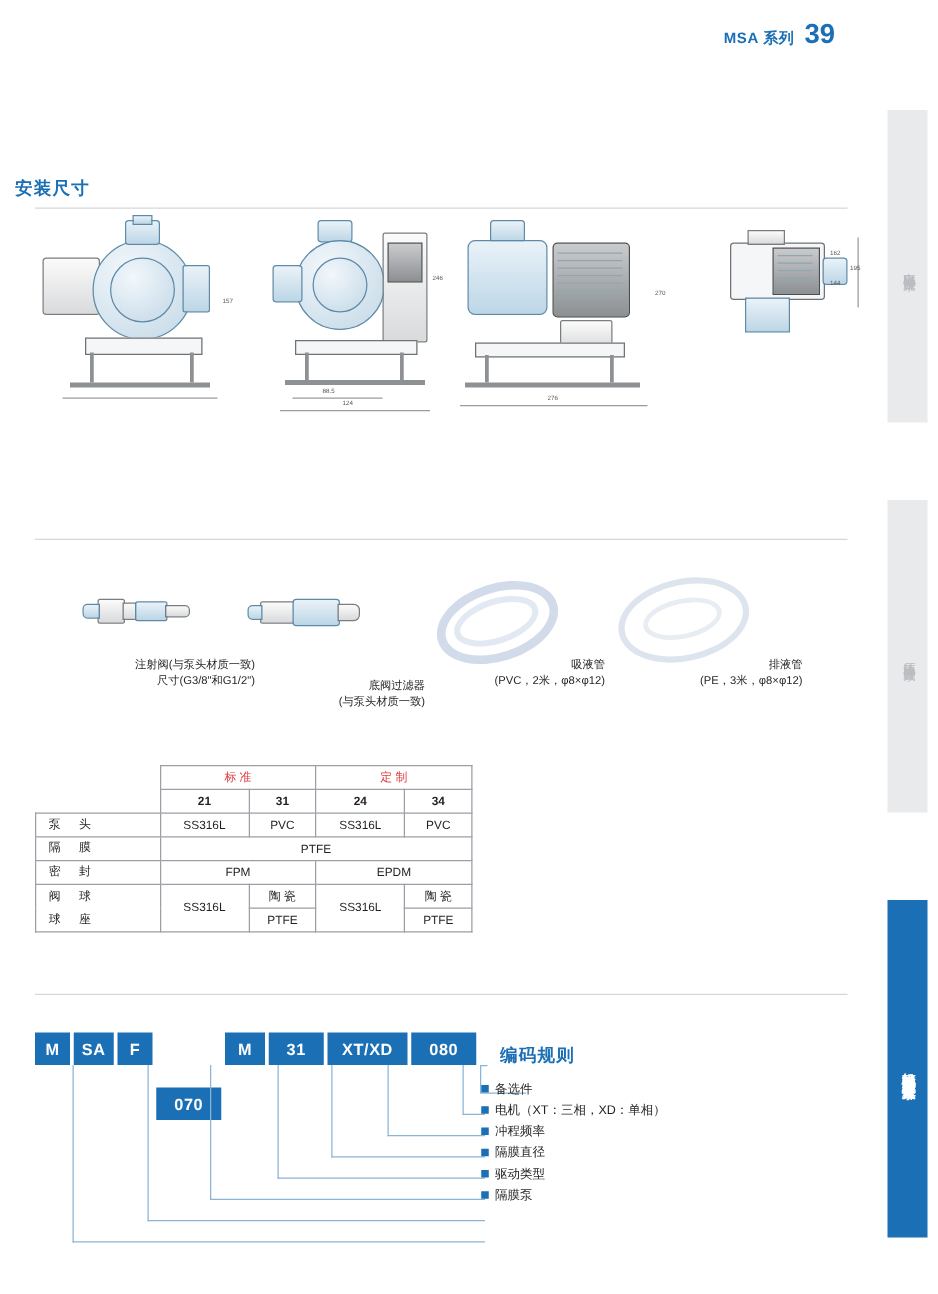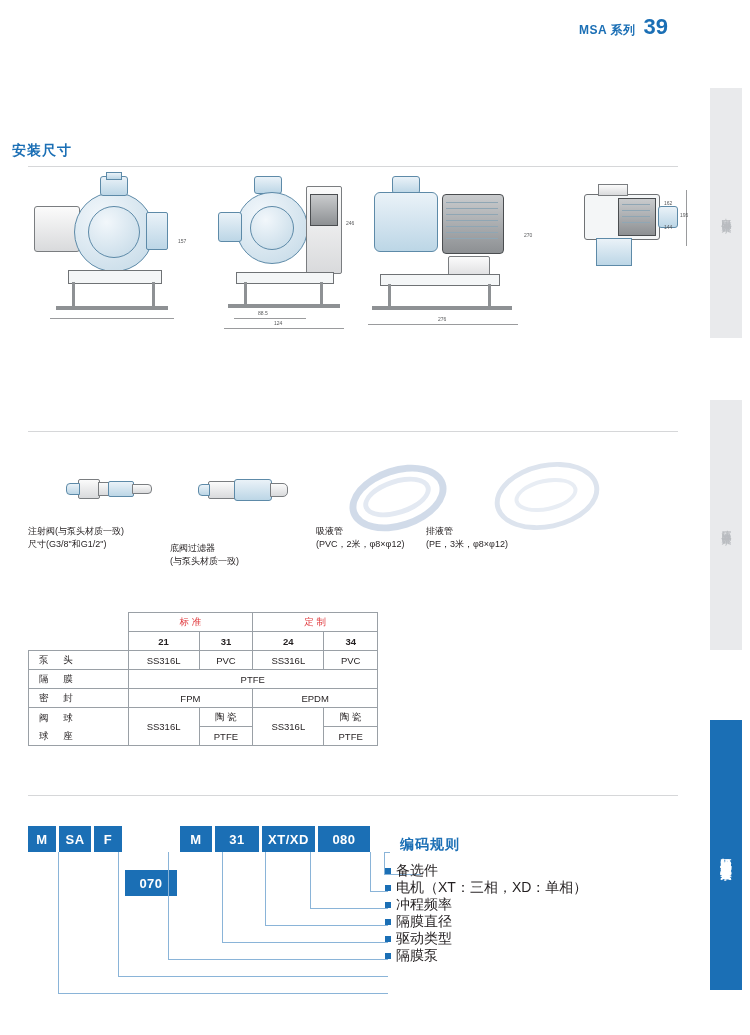--- a/index.html
+++ b/index.html
@@ -74,21 +74,21 @@
   .mgray{position:absolute;border:1px solid #7a7d80;background:linear-gradient(180deg,#fbfbfb,#d9dadc);}
   .mdark{position:absolute;border:1px solid #4a4d50;background:linear-gradient(180deg,#c9cbcd,#8d9093);}
   .mcircle{position:absolute;border:1px solid #5d8aa8;border-radius:50%;background:radial-gradient(circle at 35% 30%,#f2f7fb,#c2d8e6);}
   .fin{position:absolute;background:#8fa6b4;height:1px;}
   .leg{position:absolute;background:#8e9194;}
 
   
   .acc-wrap{position:absolute;left:28px;top:437px;width:650px;height:120px;}
   .acc{position:absolute;text-align:center;}
   .acc-cap{
-    position:absolute;text-align:left;font-size:9px;line-height:13px;color:#231f20;
+    position:absolute;text-align:right;font-size:9px;line-height:13px;color:#231f20;
   }
 
   
   .mtable{position:absolute;left:28px;top:612px;width:350px;font-size:9.5px;}
   .mtable table{border-collapse:collapse;width:100%;}
   .mtable td,.mtable th{
     border:1px solid #9aa0a6;
     text-align:center;
     height:18px;
     padding:0 2px;
@@ -107,21 +107,21 @@
     background:#1b6fb5;color:#ffffff;font-weight:bold;font-size:13px;
     height:26px;display:flex;align-items:center;justify-content:center;
     letter-spacing:.5px;
   }
   .code-title{
     position:absolute;left:400px;top:836px;
     color:#1b6fb5;font-size:14px;font-weight:bold;letter-spacing:1px;
   }
   .legend{position:absolute;left:385px;top:862px;width:300px;}
   .legend-item{
-    font-size:14px;color:#231f20;height:17px;display:flex;align-items:center;gap:5px;
+    font-size:10px;color:#231f20;height:17px;display:flex;align-items:center;gap:5px;
   }
   .sq{width:6px;height:6px;background:#1b6fb5;display:inline-block;}
   .lead{position:absolute;background:#8ab4d8;}
 </style>
 </head>
 <body>
 
 <div class="page">
 
   <div class="header">
@@ -319,21 +319,21 @@
   <div class="rule" style="left:28px;top:795px;width:650px;"></div>
 
   <div class="code-wrap">
     <div class="code-row">
       <div class="code-cell" style="width:28px;">M</div>
       <div class="code-cell" style="width:32px;">SA</div>
       <div class="code-cell" style="width:28px;">F</div>
       <div class="code-cell" style="width:52px;margin-top:44px;">070</div>
       <div class="code-cell" style="width:32px;">M</div>
       <div class="code-cell" style="width:44px;">31</div>
-      <div class="code-cell" style="width:53px;">XT/XD</div>
+      <div class="code-cell" style="width:64px;">XT/XD</div>
       <div class="code-cell" style="width:52px;">080</div>
     </div>
   </div>
 
   <div class="code-title">编码规则</div>
 
   <div>
     <div class="lead" style="position:absolute;left:395px;top:875px;width:1px;height:0px;"></div>
     <div class="lead" style="position:absolute;left:385px;top:874px;width:36px;height:1px;"></div>
     <div class="lead" style="position:absolute;left:384px;top:852px;width:1px;height:23px;"></div>

